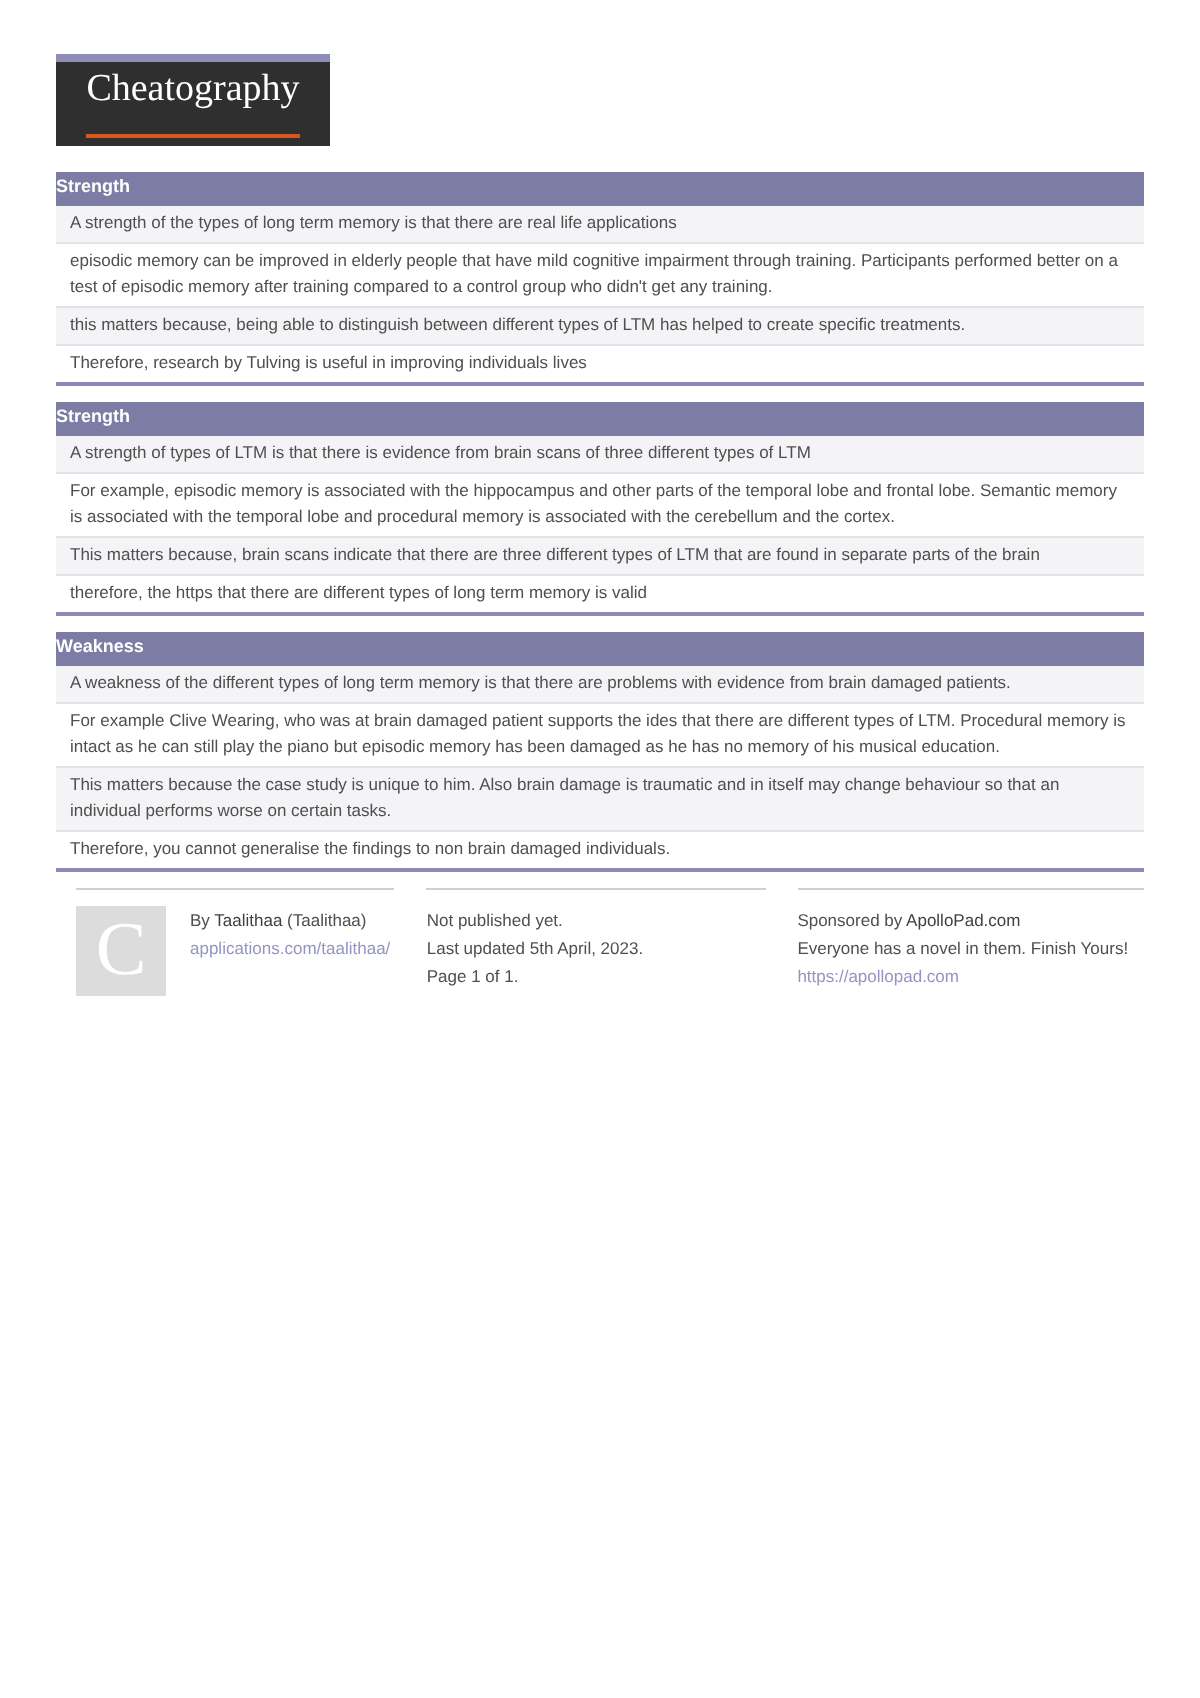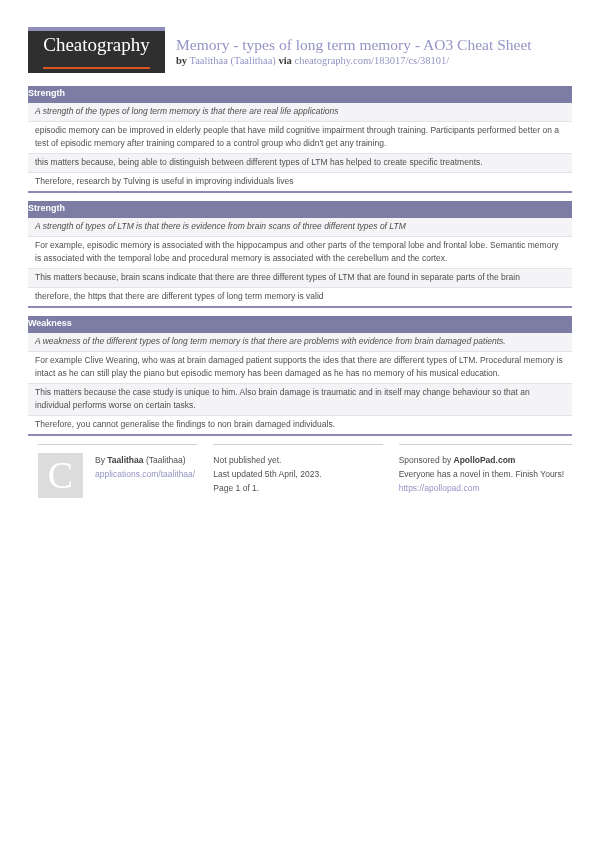--- a/index.html
+++ b/index.html
@@ -48,52 +48,48 @@
   .section { margin-top:13px; border-bottom:2px solid var(--section_border_purple); }
   .section + .section { margin-top:8px; }
   .section-header {
     background:var(--header_purple); color:#ffffff;
     font-size:9px; font-weight:bold; padding:3px 7px 4px 0; line-height:1.1;
   }
   .row {
     font-size:8.5px; line-height:13px; padding:2px 8px 3px 7px;
     background:#ffffff; border-top:1px solid var(--row_border);
   }
-  .row:nth-child(2) { border-top:none;font-style:italic; }
+  .row:nth-child(2) { border-top:none; }
   .row.alt { background:var(--row_alt_bg); }
 
   
   .footer { display:flex; margin:8px 0 0 10px; gap:16px; }
   .fcol { border-top:1px solid var(--footer_line); padding-top:8px; font-size:8.5px; line-height:14px; }
   .fcol-1 { width:160px; display:flex; }
   .fcol-2 { width:170px; }
   .fcol-3 { width:174px; }
   .c-logo {
     width:45px; height:45px; background:var(--c_logo_bg); flex:0 0 45px;
     display:flex; align-items:center; justify-content:center; cursor:pointer;
   }
   .c-letter { font-family:"Liberation Serif", serif; color:#ffffff; font-size:38px; line-height:1; }
   .fcol-1 .ftext { margin-left:12px; }
-  .bold { font-weight:bold; color:#3f3f3f; }
+  .bold { font-weight:normal; color:#3f3f3f; }
 </style>
 </head>
 <body>
 
 <div class="page">
 
   <div class="header">
     <div class="logo">
       <div class="logo-bar"></div>
       <div class="logo-box">
         <span class="logo-text">Cheatography</span>
       </div>
-    </div>
-    <div class="title-block">
-      <h1 class="page-title">Memory - types of long term memory - AO3 Cheat Sheet</h1>
-      <p class="byline"><span class="plain">by</span> <a class="link">Taalithaa (Taalithaa)</a> <span class="plain">via</span> <a class="link">cheatography.com/183017/cs/38101/</a></p>
     </div>
   </div>
 
   <div class="section">
     <div class="section-header">Strength</div>
     <div class="row alt">A strength of the types of long term memory is that there are real life applications</div>
     <div class="row">episodic memory can be improved in elderly people that have mild cognitive impairment through training. Participants performed better on a test of episodic memory after training compared to a control group who didn't get any training.</div>
     <div class="row alt">this matters because, being able to distinguish between different types of LTM has helped to create specific treatments.</div>
     <div class="row">Therefore, research by Tulving is useful in improving individuals lives</div>
   </div>

